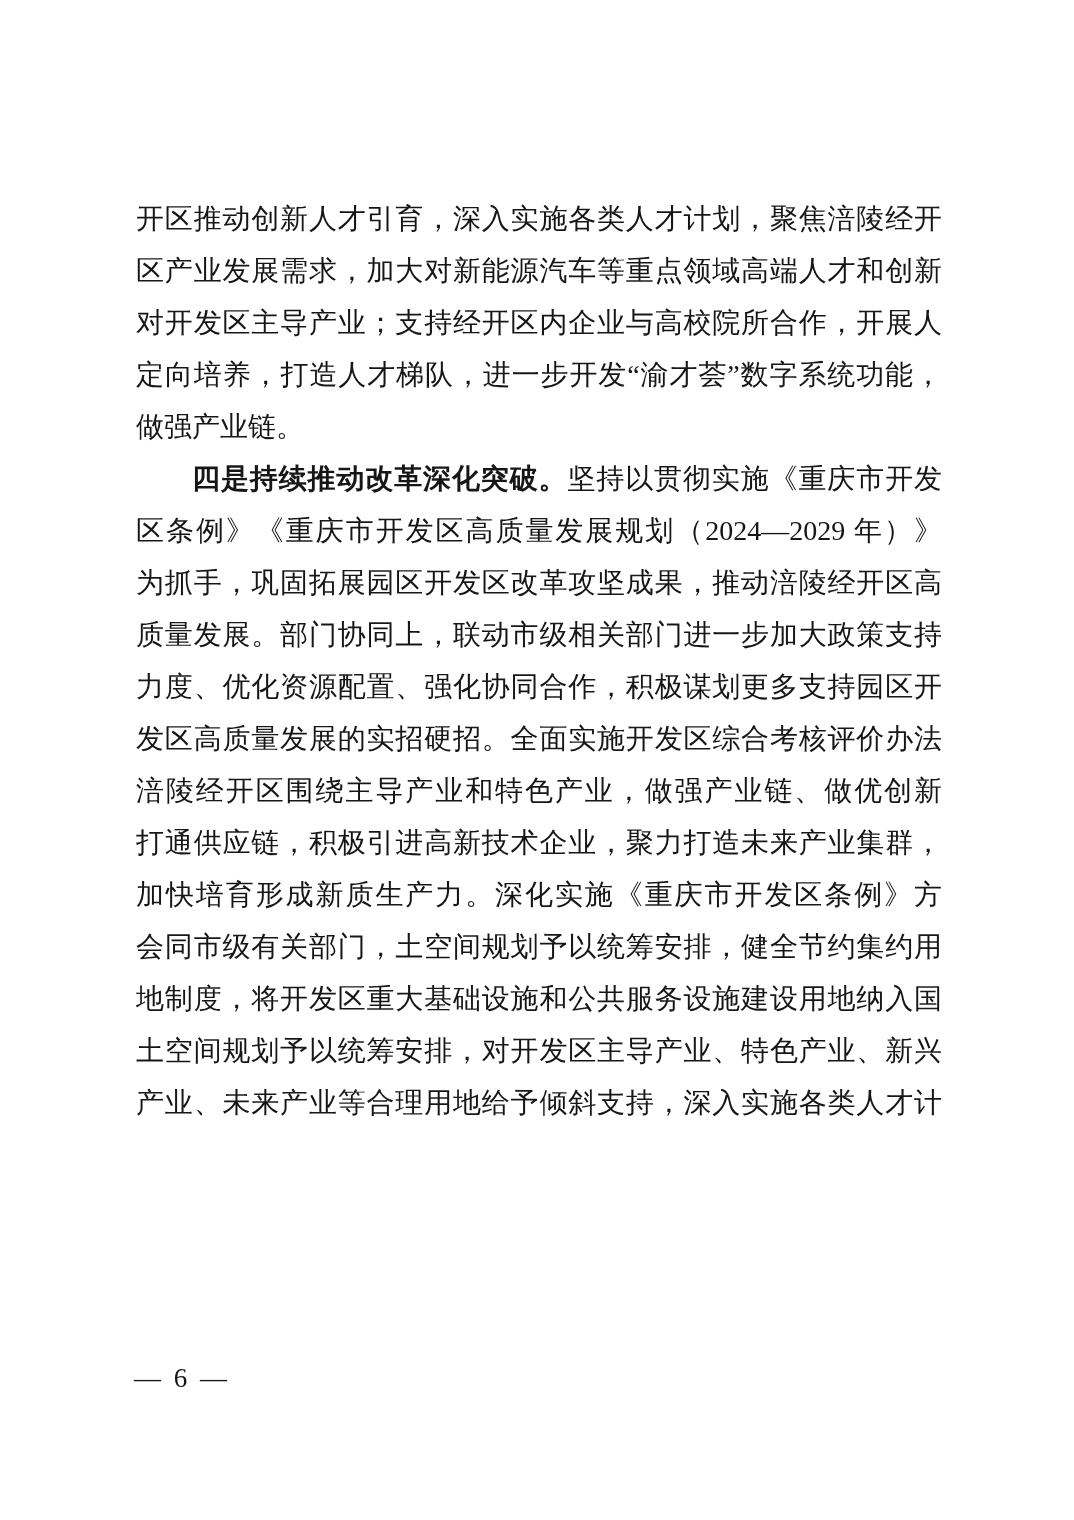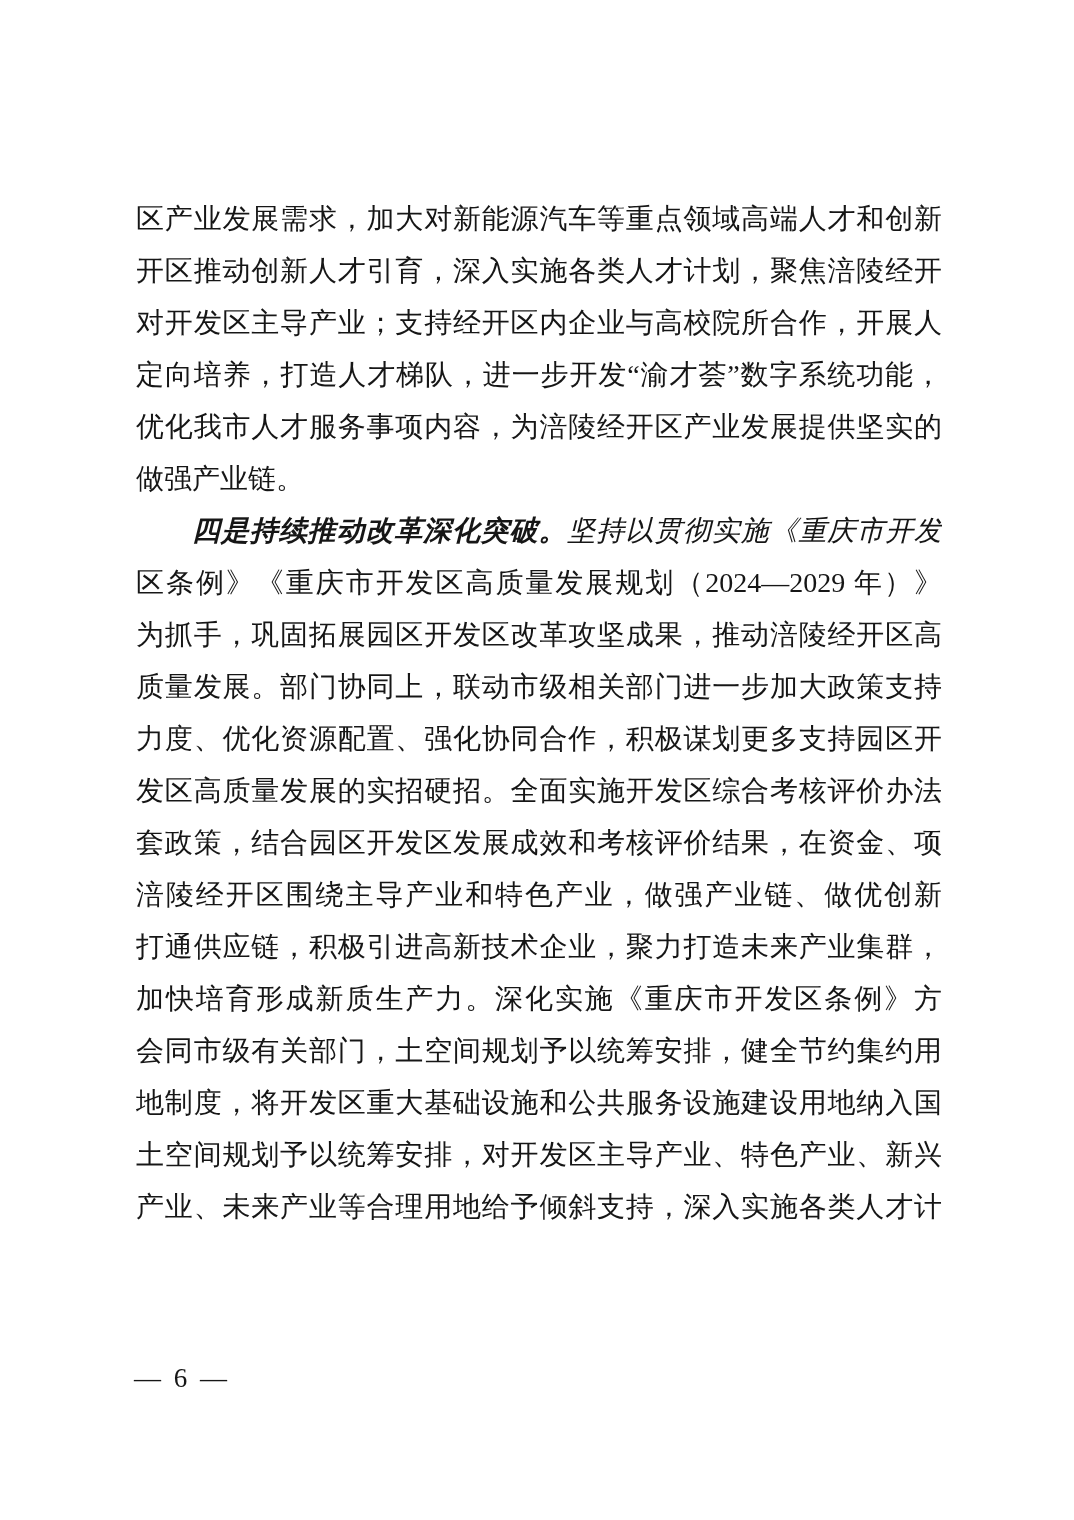--- a/index.html
+++ b/index.html
@@ -33,21 +33,20 @@
     text-align: justify;
     text-align-last: justify;
     text-justify: inter-character;
     overflow: hidden;
   }
   .line.para-end {
     text-align-last: left;
   }
   .line.indent {
     text-indent: 56px;
-    font-style: italic;
   }
   .lead-bold {
     font-weight: 700;
   }
   .page-number {
     position: absolute;
     left: 134px;
     top: 1360px;
     font-size: 27px;
     line-height: 36px;
@@ -55,37 +54,35 @@
     color: #161616;
   }
 </style>
 </head>
 <body>
 
 <div class="page">
 
   <div class="text-block">
 
+    <div class="line">开区推动创新人才引育，深入实施各类人才计划，聚焦涪陵经开</div>
     <div class="line">区产业发展需求，加大对新能源汽车等重点领域高端人才和创新</div>
-    <div class="line">开区推动创新人才引育，深入实施各类人才计划，聚焦涪陵经开</div>
     <div class="line">对开发区主导产业；支持经开区内企业与高校院所合作，开展人才</div>
     <div class="line">定向培养，打造人才梯队，进一步开发“渝才荟”数字系统功能，</div>
-    <div class="line">优化我市人才服务事项内容，为涪陵经开区产业发展提供坚实的</div>
     <div class="line para-end">做强产业链。</div>
 
     <div class="line indent">
       <span class="lead-bold">四是持续推动改革深化突破。</span><span>坚持以贯彻实施《重庆市开发</span>
     </div>
 
     <div class="line">区条例》《重庆市开发区高质量发展规划（2024—2029 年）》</div>
     <div class="line">为抓手，巩固拓展园区开发区改革攻坚成果，推动涪陵经开区高</div>
     <div class="line">质量发展。部门协同上，联动市级相关部门进一步加大政策支持</div>
     <div class="line">力度、优化资源配置、强化协同合作，积极谋划更多支持园区开</div>
     <div class="line">发区高质量发展的实招硬招。全面实施开发区综合考核评价办法</div>
-    <div class="line">套政策，结合园区开发区发展成效和考核评价结果，在资金、项</div>
     <div class="line">涪陵经开区围绕主导产业和特色产业，做强产业链、做优创新链、</div>
     <div class="line">打通供应链，积极引进高新技术企业，聚力打造未来产业集群，</div>
     <div class="line">加快培育形成新质生产力。深化实施《重庆市开发区条例》方上，</div>
     <div class="line">会同市级有关部门，土空间规划予以统筹安排，健全节约集约用</div>
     <div class="line">地制度，将开发区重大基础设施和公共服务设施建设用地纳入国</div>
     <div class="line">土空间规划予以统筹安排，对开发区主导产业、特色产业、新兴</div>
     <div class="line">产业、未来产业等合理用地给予倾斜支持，深入实施各类人才计划</div>
 
   </div>
 

